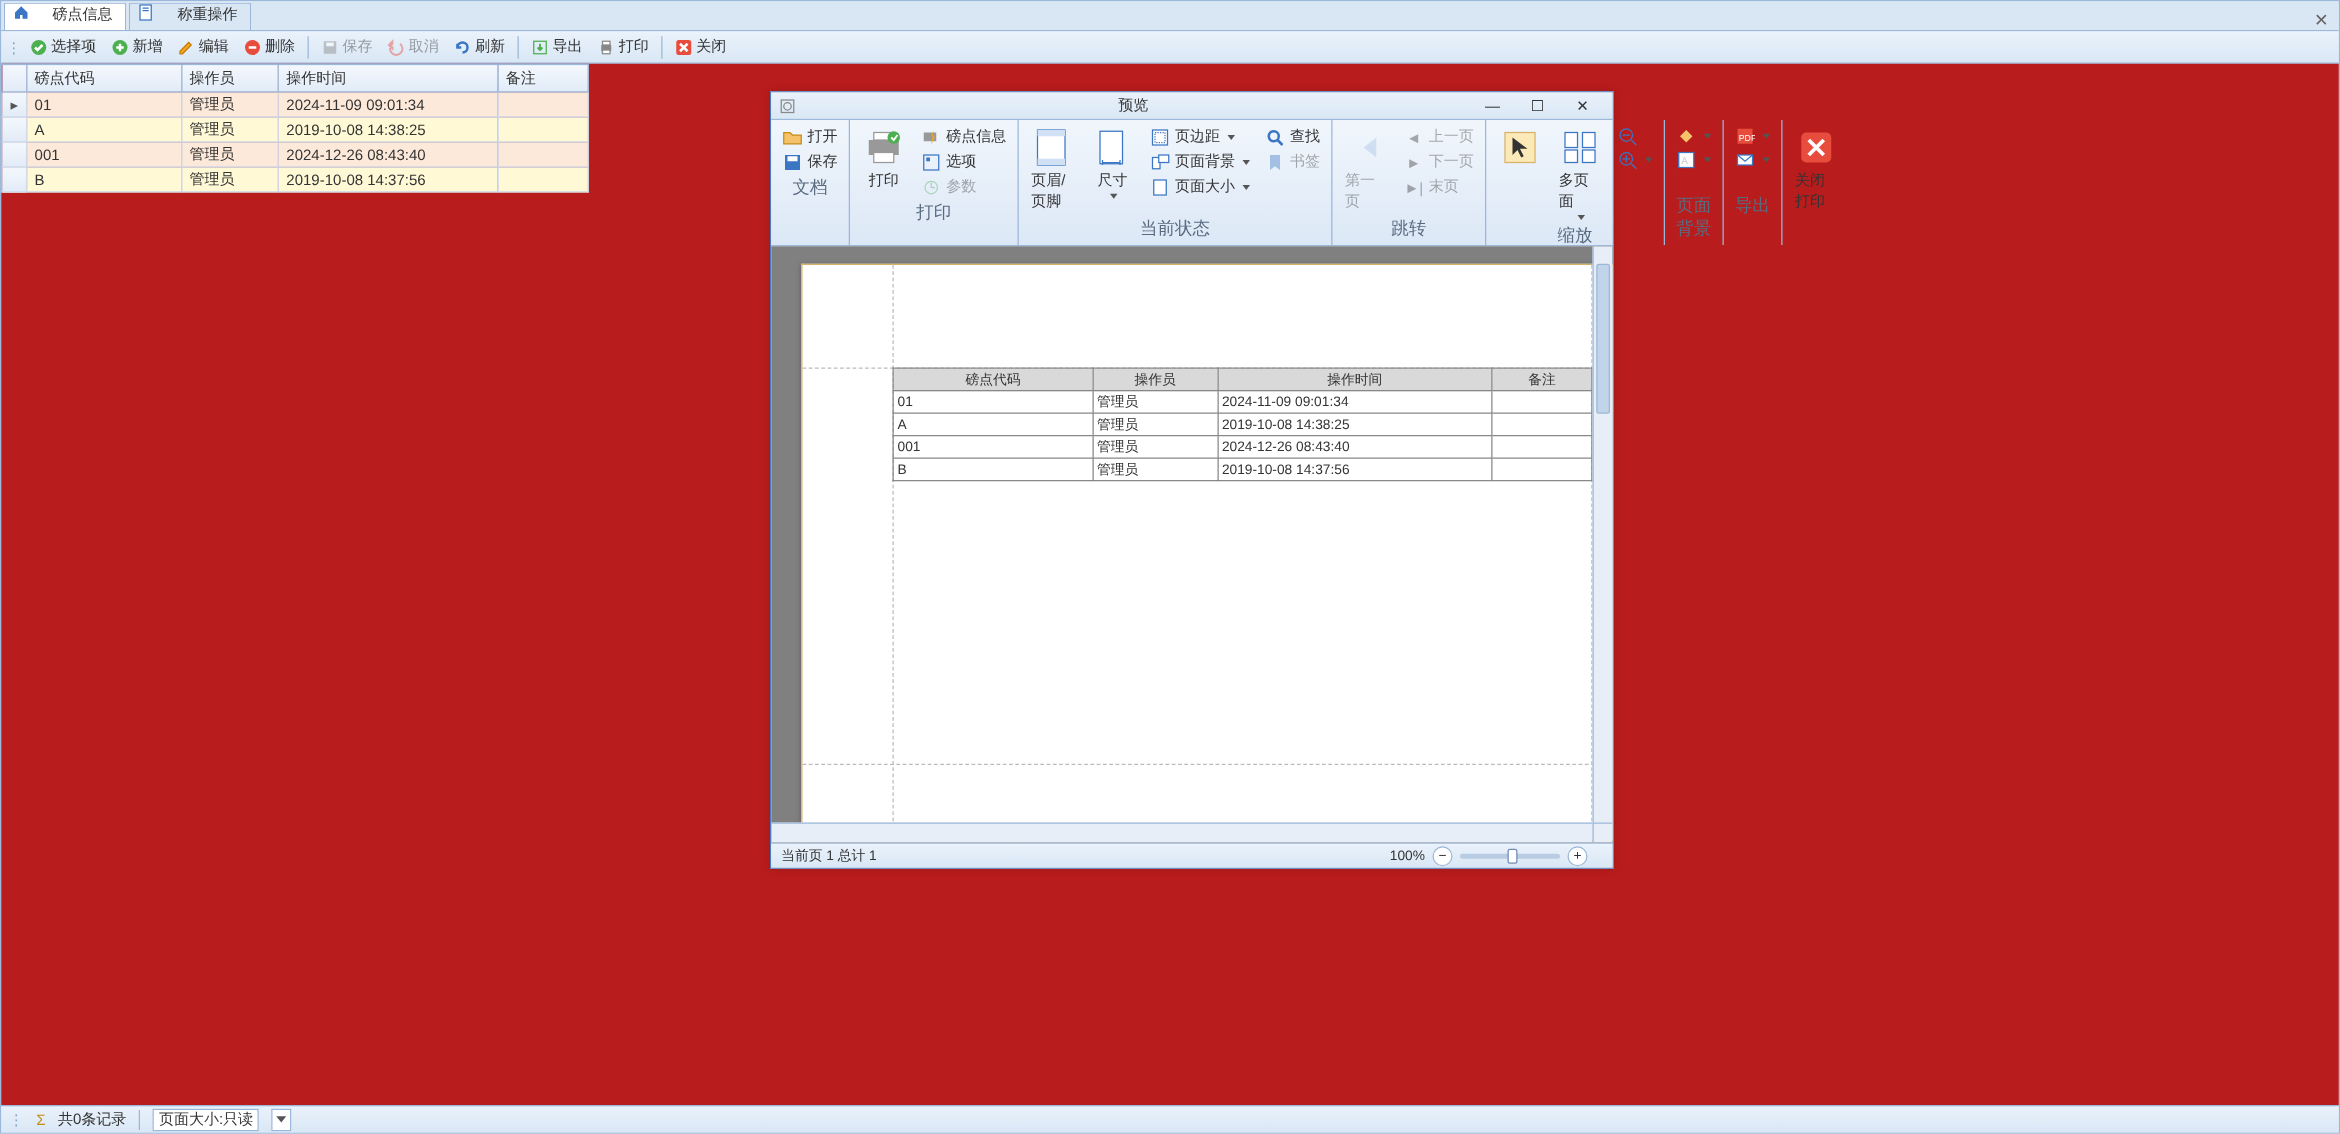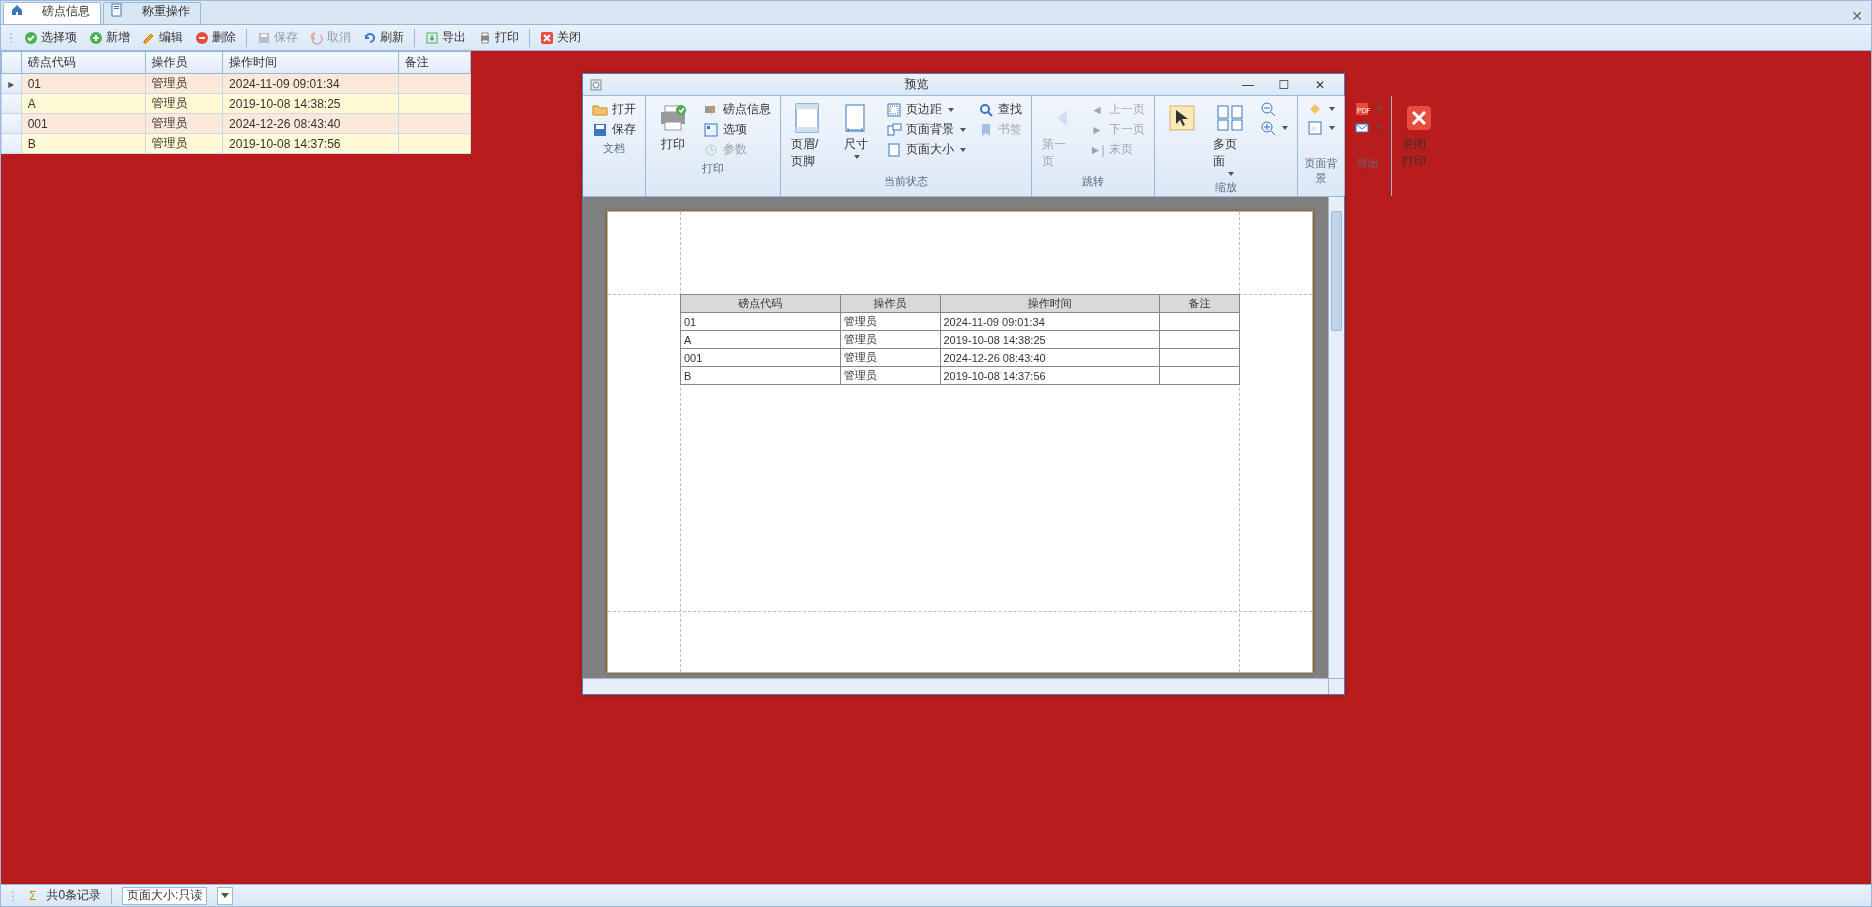--- a/index.html
+++ b/index.html
@@ -29,29 +29,29 @@
 .rowmark { width: 14px; background: linear-gradient(#F4F8FD, #E1EBF7); border: 1px solid #9BB7D9; text-align: center; color: #555; }
 .r0 { background: #FDE9D9; }
 .r1 { background: #FFF9D6; }
 
 
 .statusbar { display: flex; align-items: center; height: 22px; background: linear-gradient(#EAF2FB, #D9E7F5); border-top: 1px solid #9BB7D9; padding: 0 6px; gap: 10px; }
 .statusbar .sep { width: 1px; height: 16px; background: #9BB7D9; }
 .dd { display:flex; align-items:center; border:1px solid #9BB7D9; background:#fff; height:18px; padding:0 4px; gap:4px; }
 
 
-.preview-window { position: absolute; left: 581px; top: 22px; width: 763px; height: 622px; background: #fff; border: 1px solid #4A7CBF; display: flex; flex-direction: column; box-shadow: 0 0 6px rgba(0,0,0,.15); }
+.preview-window { position: absolute; left: 615px; top: 22px; width: 675px; height: 622px; background: #fff; border: 1px solid #4A7CBF; display: flex; flex-direction: column; box-shadow: 0 0 6px rgba(0,0,0,.15); }
 .pw-title { height: 22px; background: linear-gradient(#EAF2FB,#D9E7F5); border-bottom:1px solid #9BB7D9; display:flex; align-items:center; padding:0 6px; }
 .pw-title .wt { flex:1; text-align:center; color:#333; }
 .pw-title .wbtn { width:36px; height:18px; display:flex; align-items:center; justify-content:center; cursor:pointer; }
 
 .ribbon { display:flex; border-bottom:1px solid #9BB7D9; background: linear-gradient(#F1F6FC,#DCE8F6); justify-content: space-between; }
 .rg { border-right:1px solid #9BB7D9; padding: 4px 6px 2px; display:flex; flex-direction:column; }
 .rg-body { display:flex; align-items:flex-start; gap:6px; }
-.rg-label { text-align:center; font-size:11px; color:#5A6B80; margin-top:2px; height:14px; }
+.rg-label { text-align:center; font-size:14px; color:#5A6B80; margin-top:2px; height:14px; }
 .rbtn-v { display:flex; flex-direction:column; align-items:center; gap:2px; padding:2px 4px; cursor:pointer; border-radius:2px; }
 .rbtn-v.big { min-width:42px; }
 .rbtn-h { display:flex; align-items:center; gap:4px; padding:1px 3px; cursor:pointer; border-radius:2px; white-space:nowrap; }
 .rbtn-h.disabled, .rbtn-v.disabled { opacity:.4; cursor:default; }
 .rstack { display:flex; flex-direction:column; gap:1px; }
 .ricon { width:16px; height:16px; display:inline-flex; align-items:center; justify-content:center; }
 .ricon.big { width:32px; height:32px; }
 .drop { width:0;height:0;border-left:3px solid transparent;border-right:3px solid transparent;border-top:4px solid #555;display:inline-block;margin-left:2px;vertical-align:middle; }
 
 .preview-body { flex:1; background:#808080; position:relative; overflow:hidden; }
@@ -592,20 +592,32 @@
               </tbody>
             </table>
         </div>
         <div class="vscroll">
             <div class="thumb"></div>
           </div>
         <div class="hscroll"></div>
         <div class="corner"></div>
       </div>
 
+      <div class="pw-status">
+        <span>当前页 1 总计 1</span>
+        <div class="r">
+          <span>100%</span>
+          <div class="zbtn">−</div>
+          <div class="zoom-track">
+              <div class="zoom-handle"></div>
+            </div>
+          <div class="zbtn">+</div>
+          <span style="width:6px"></span>
+        </div>
+      </div>
     </div>
 
   </div>
 
   <div class="statusbar">
     <span style="color:#8AA5C6">⋮</span>
     <span style="color:#C68A17">Σ</span>
     <span>共0条记录</span>
     <div class="sep"></div>
     <div class="dd">

